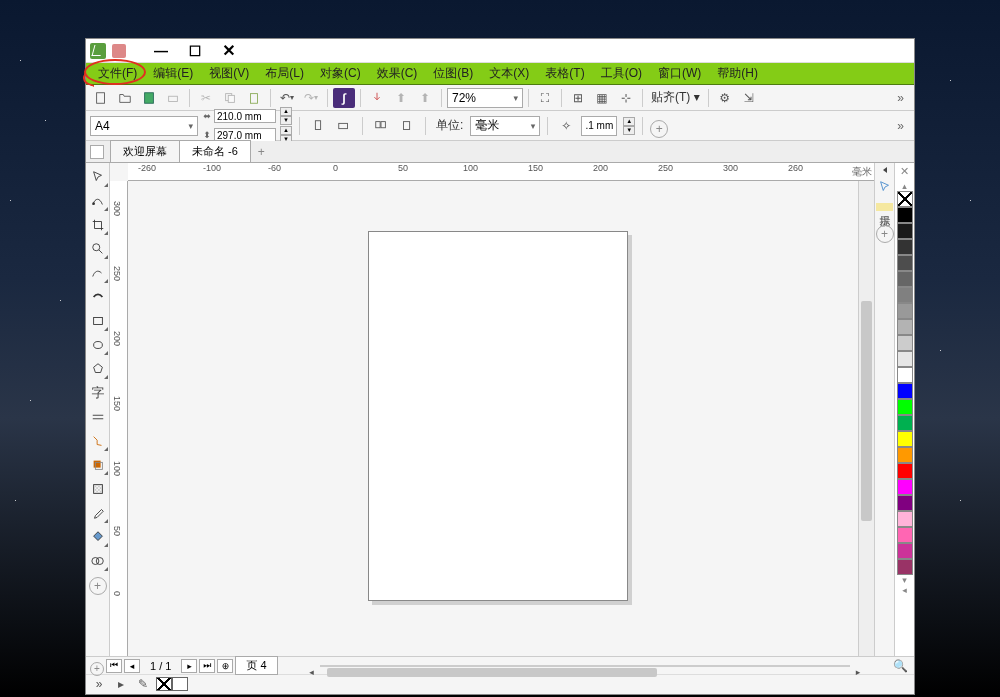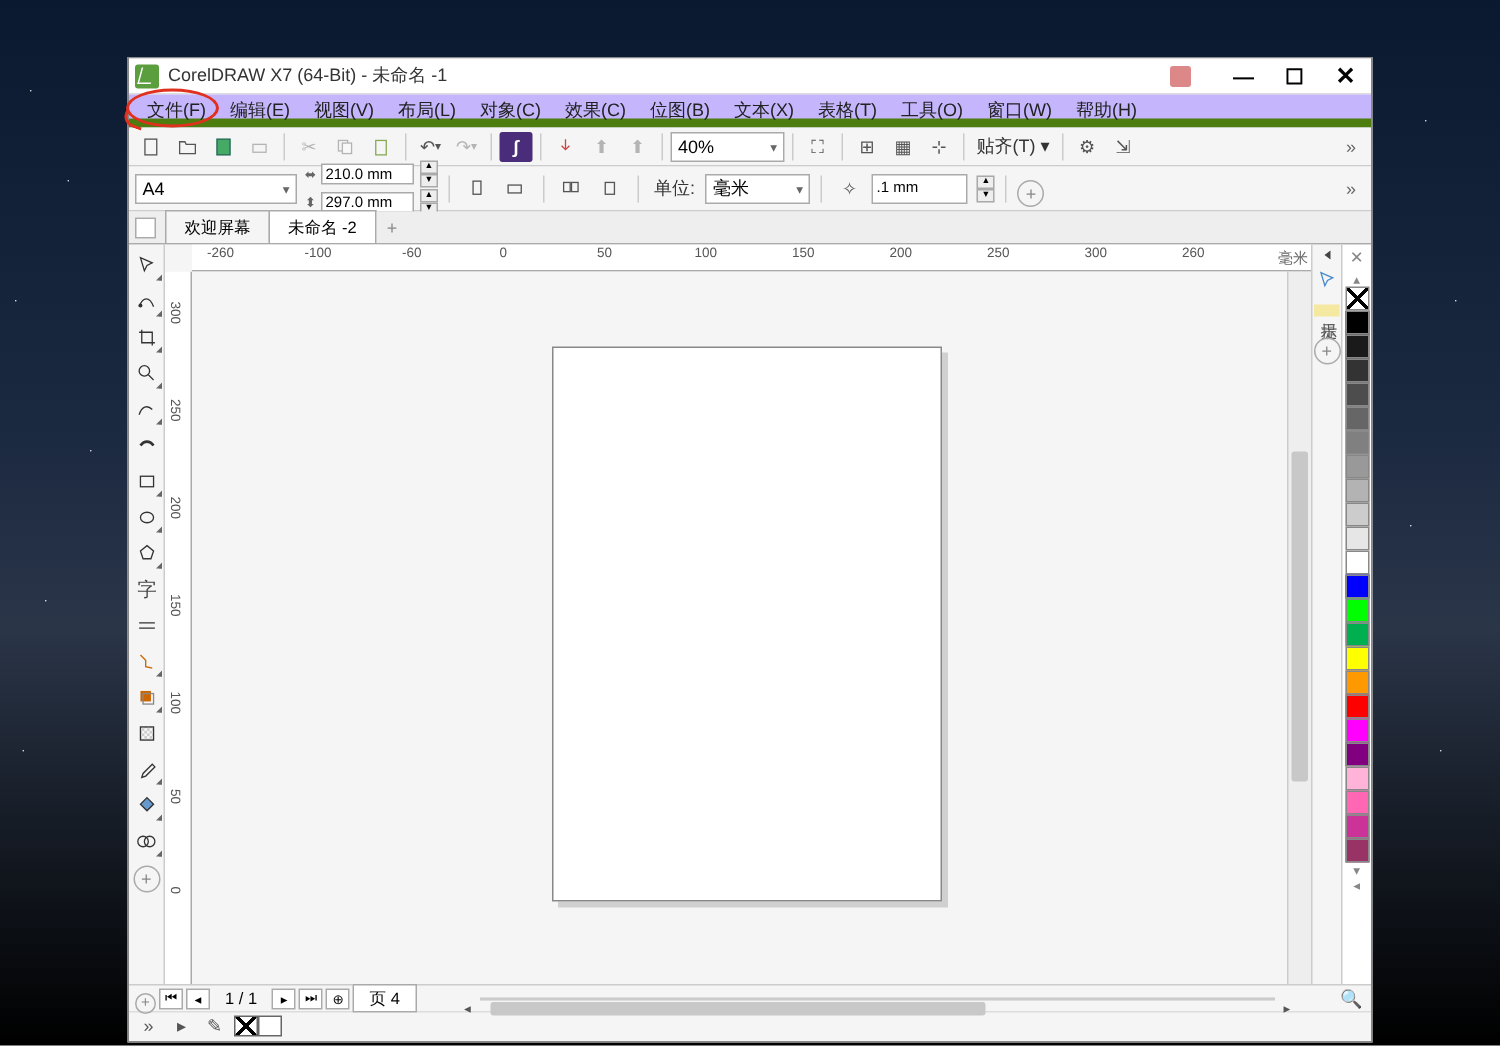--- a/index.html
+++ b/index.html
@@ -8,21 +8,21 @@
 .app{position:absolute;left:85px;top:38px;width:830px;height:657px;background:#f0f0f0;border:1px solid #888;display:flex;flex-direction:column}
 
 .titlebar{height:24px;background:#fff;display:flex;align-items:center;padding:0 4px;border-bottom:1px solid #ddd}
 .app-icon{width:16px;height:16px;background:#5a9e3e;margin-right:6px;border-radius:2px;position:relative}
 .app-icon::after{content:"";position:absolute;left:3px;top:2px;width:8px;height:10px;border:1.5px solid #fff;border-top:none;border-right:none;transform:skewX(-15deg)}
 .title{flex:1;font-size:12px;color:#333}
 .win-btns{display:flex;gap:8px;align-items:center}
 .user-icon{width:14px;height:14px;background:#d88;border-radius:2px;margin-right:14px}
 .wbtn{width:26px;height:18px;display:flex;align-items:center;justify-content:center;font-size:14px;font-weight:bold;cursor:pointer}
 
-.menubar{height:22px;background:#c4b5fd;display:flex;align-items:flex-start;padding:0 4px;border-bottom:6px solid #4d7c0f}
+.menubar{height:22px;background:#84cc16;display:flex;align-items:flex-end;padding:0 4px;border-bottom:1px solid #4d7c0f}
 .mitem{padding:2px 8px;cursor:pointer;font-size:12px;color:#222}
 .mitem:first-child{position:relative}
 .redcircle{position:absolute;left:-6px;top:-4px;width:62px;height:26px;border:2px solid #e03020;border-radius:50%;pointer-events:none}
 .redcircle::after{content:"";position:absolute;left:-4px;bottom:-2px;width:12px;height:8px;border-bottom:2px solid #e03020;border-left:2px solid #e03020;border-radius:0 0 0 8px;transform:rotate(20deg)}
 
 .toolbar{height:26px;background:#f5f5f5;border-bottom:1px solid #ccc;display:flex;align-items:center;padding:0 4px;gap:2px}
 .tbtn{width:22px;height:20px;display:flex;align-items:center;justify-content:center;cursor:pointer;color:#555;border-radius:2px}
 .tbtn svg{width:14px;height:14px}
 .sep{width:1px;height:18px;background:#ccc;margin:0 3px}
 .combo{height:20px;background:#fff;border:1px solid #aaa;display:flex;align-items:center;padding:0 4px;font-size:11px}
@@ -99,21 +99,20 @@
 <div class="star" style="left:950px;top:80px"></div>
 <div class="star" style="left:970px;top:200px"></div>
 <div class="star" style="left:940px;top:350px"></div>
 <div class="star" style="left:15px;top:500px"></div>
 <div class="star" style="left:960px;top:500px"></div>
 
 <div class="app">
 
   <div class="titlebar">
     <div class="app-icon"></div>
-    <div class="title">CorelDRAW X7 (64-Bit) - 未命名 -1</div>
     <div class="win-btns">
       <div class="user-icon"></div>
       <div class="wbtn">—</div>
       <div class="wbtn">☐</div>
       <div class="wbtn" style="font-size:16px">✕</div>
     </div>
   </div>
 
   <div class="menubar">
     <div class="mitem"><span>文件(F)</span><div class="redcircle"></div></div>
@@ -172,21 +171,21 @@
     <div class="sep"></div>
     <div class="tbtn">
         <svg viewBox="0 0 16 16">
           <path d="M8 2v8m-3-3l3 3 3-3" fill="none" stroke="#c44"></path>
         </svg>
       </div>
     <div class="tbtn" style="opacity:.4">⬆</div>
     <div class="tbtn" style="opacity:.4">⬆</div>
     <div class="sep"></div>
     <div class="combo" style="width:76px">
-        <span>40%</span>
+        <span>72%</span>
         <span class="arr">▾</span>
       </div>
     <div class="sep"></div>
     <div class="tbtn">⛶</div>
     <div class="sep"></div>
     <div class="tbtn">⊞</div>
     <div class="tbtn">▦</div>
     <div class="tbtn">⊹</div>
     <div class="sep"></div>
     <div class="lbl"><span>贴齐(T)</span> ▾</div>
@@ -243,34 +242,34 @@
         </svg>
       </div>
     <div class="sep"></div>
     <span class="lbl">单位:</span>
     <div class="combo" style="width:70px">
         <span>毫米</span>
         <span class="arr">▾</span>
       </div>
     <div class="sep"></div>
     <div class="tbtn">✧</div>
-    <input class="diminput" style="width: 64px; height: 20px;" value=".1 mm">
+    <input class="diminput" style="width: 36px; height: 20px; text-align: center;" value=".1 mm">
     <div class="spinner">
         <div class="spinbtn">▴</div>
         <div class="spinbtn">▾</div>
       </div>
     <div class="sep"></div>
     <div class="plus">+</div>
     <div class="more">»</div>
   </div>
 
   <div class="doctabs">
     <div class="tabmarker"></div>
     <div class="doctab">欢迎屏幕</div>
-    <div class="doctab active">未命名 -2</div>
+    <div class="doctab active">未命名 -6</div>
     <div class="addtab">+</div>
   </div>
 
   <div class="workarea">
 
     <div class="toolbox">
       <div class="tool fly">
           <svg viewBox="0 0 16 16">
             <path d="M3 2l3 10 2-4 4-2z" fill="none" stroke="#333"></path>
           </svg>

